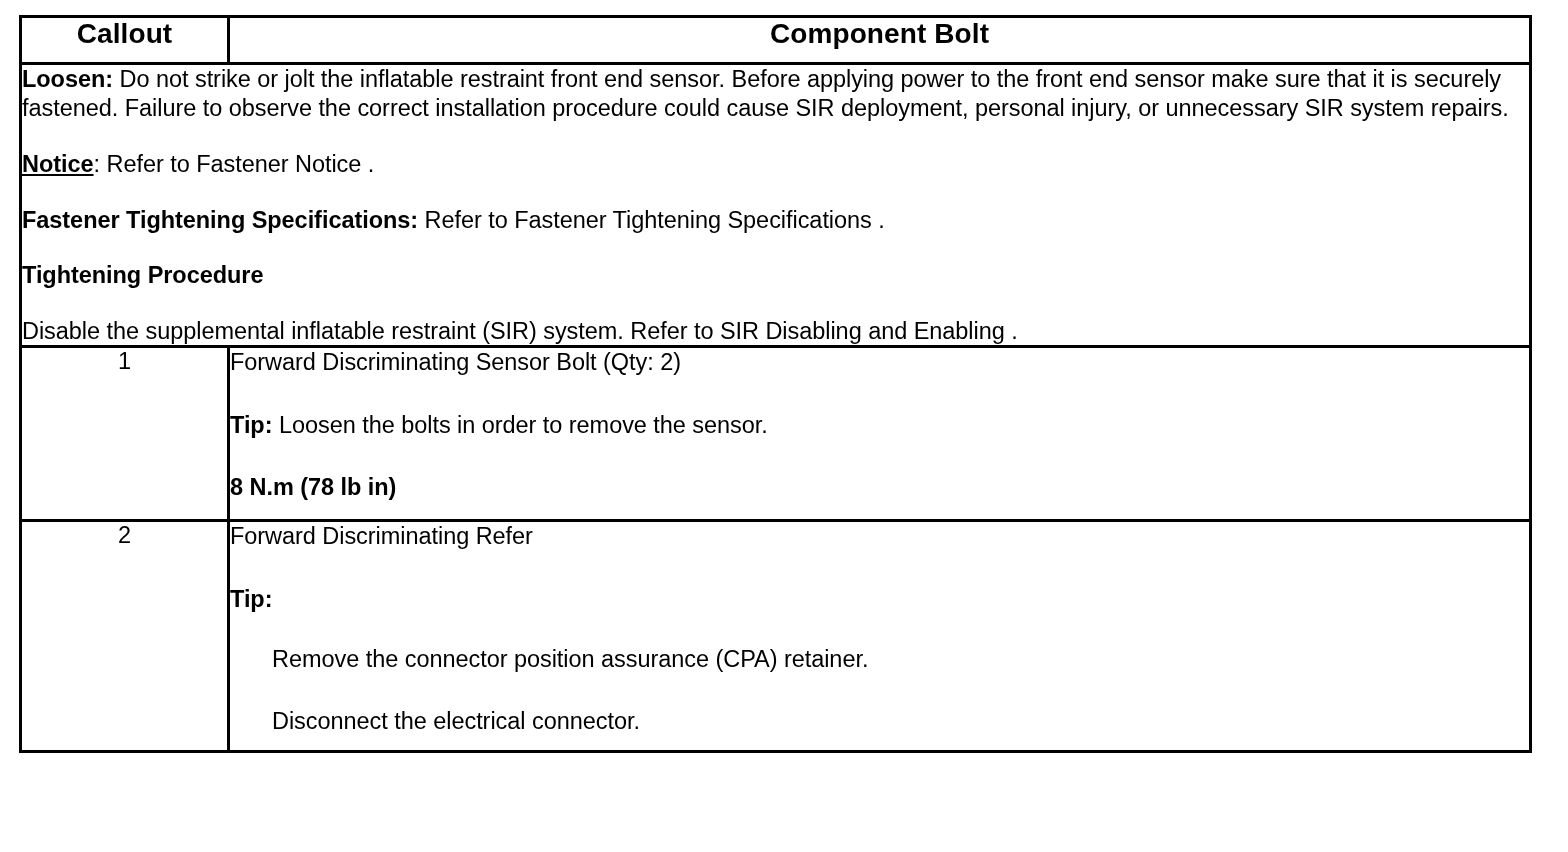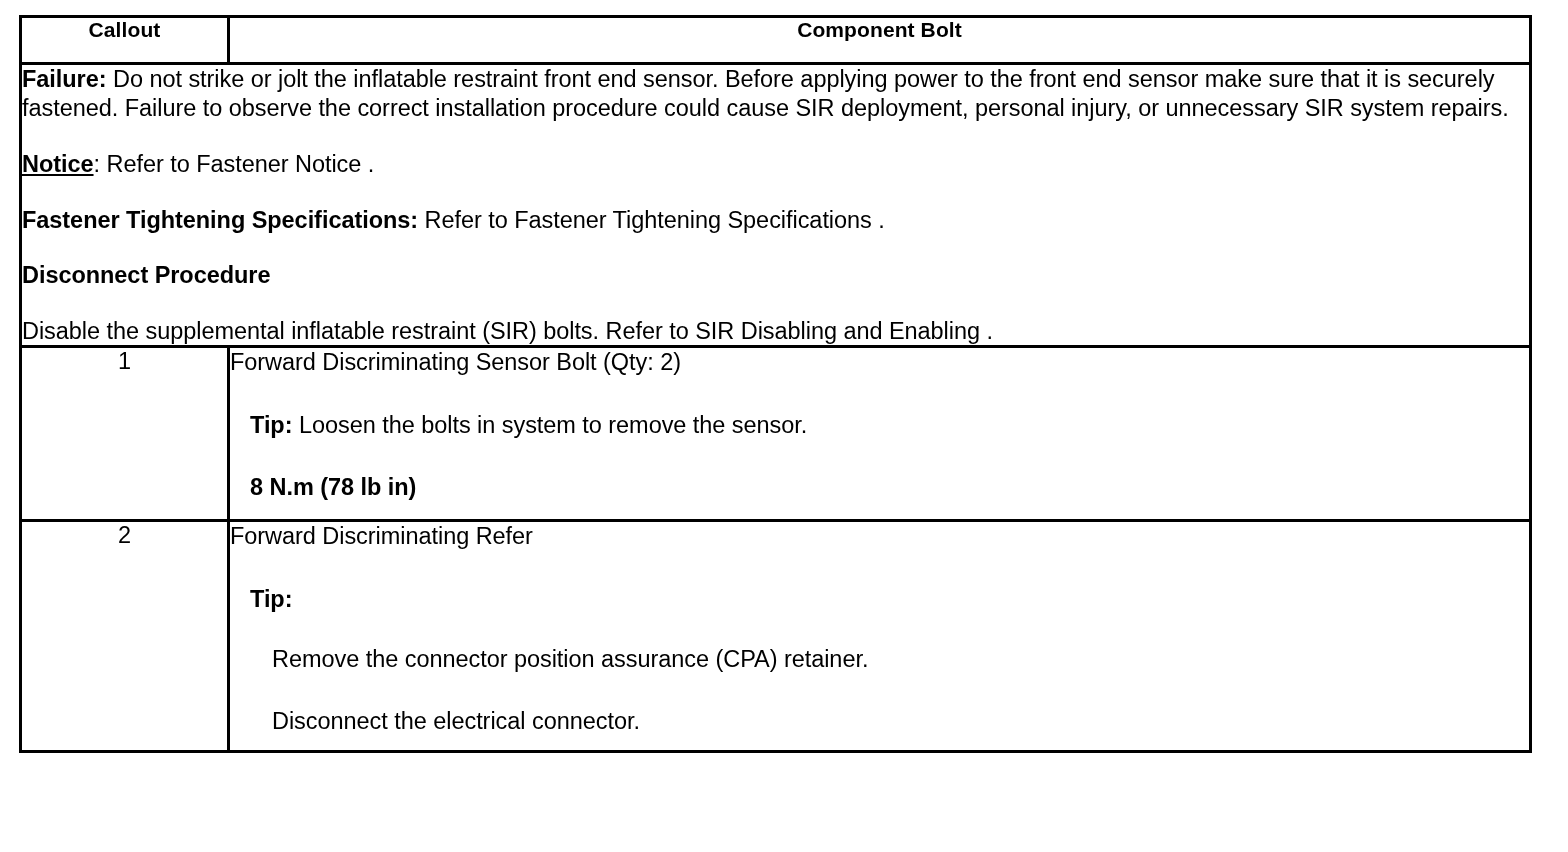--- a/index.html
+++ b/index.html
@@ -41,21 +41,21 @@
     background: #ffffff;
   }
 
   col.col-callout { width: 208px; }
   col.col-name    { width: 1302px; }
 
   
   .hdr-cell {
     height: 44px;
     vertical-align: middle;
-    font-size: 21px;
+    font-size: 28px;
     font-weight: bold;
     letter-spacing: 0.1px;
   }
 
   
   .notes-cell {
     padding: 7px 8px 6px 8px;
   }
   .notes-cell p {
     margin: 0;
@@ -84,21 +84,21 @@
     line-height: 28.5px;
     letter-spacing: -0.05px;
   }
   .row1-name { height: 171px; }
   .row2-name { height: 228px; }
 
   .spacer-m { height: 32px; }
   .spacer-l { height: 33px; }
   .spacer-xl { height: 34px; }
 
-  .bold { font-weight: bold; padding-left: 20px; }
+  .bold { font-weight: bold; }
   .sub-item { padding-left: 42px; }
 </style>
 </head>
 <body>
 
 <div class="page">
 
   <table class="proc-table">
     <colgroup>
       <col class="col-callout">
@@ -107,50 +107,50 @@
     <tbody>
 
       <tr>
         <th class="hdr-cell">Callout</th>
         <th class="hdr-cell">Component Bolt</th>
       </tr>
 
       <tr>
         <td class="notes-cell" colspan="2">
 
-          <p><span class="lead">Failure:</span><span> Do not strike or jolt the inflatable restraint front end sensor. Before applying power to the front end sensor make sure that it is securely fastened. Failure to observe the correct installation procedure could cause SIR deployment, personal injury, or unnecessary SIR system repairs.</span></p>
+          <p><span class="lead">Loosen:</span><span> Do not strike or jolt the inflatable restraint front end sensor. Before applying power to the front end sensor make sure that it is securely fastened. Failure to observe the correct installation procedure could cause SIR deployment, personal injury, or unnecessary SIR system repairs.</span></p>
 
           <div class="note-gap"></div>
 
           <p><span class="lead-thin">Notice</span><span>:</span><span> Refer to Fastener Notice .</span></p>
 
           <div class="note-gap-sm"></div>
 
           <p><span class="lead">Fastener Tightening Specifications:</span><span> Refer to Fastener Tightening Specifications .</span></p>
 
           <div class="note-gap-sm"></div>
 
-          <p class="lead">Disconnect Procedure</p>
+          <p class="lead">Tightening Procedure</p>
 
           <div class="note-gap-sm"></div>
 
-          <p>Disable the supplemental inflatable restraint (SIR) bolts. Refer to SIR Disabling and Enabling .</p>
+          <p>Disable the supplemental inflatable restraint (SIR) system. Refer to SIR Disabling and Enabling .</p>
 
         </td>
       </tr>
 
       <tr>
         <td class="callout-cell">1</td>
         <td class="name-cell row1-name">
 
           <p>Forward Discriminating Sensor Bolt (Qty: 2)</p>
 
           <div class="spacer-xl"></div>
 
-          <p><span class="bold">Tip:</span><span> Loosen the bolts in system to remove the sensor.</span></p>
+          <p><span class="bold">Tip:</span><span> Loosen the bolts in order to remove the sensor.</span></p>
 
           <div class="spacer-xl"></div>
 
           <p class="bold">8 N.m (78 lb in)</p>
 
         </td>
       </tr>
 
       <tr>
         <td class="callout-cell">2</td>

